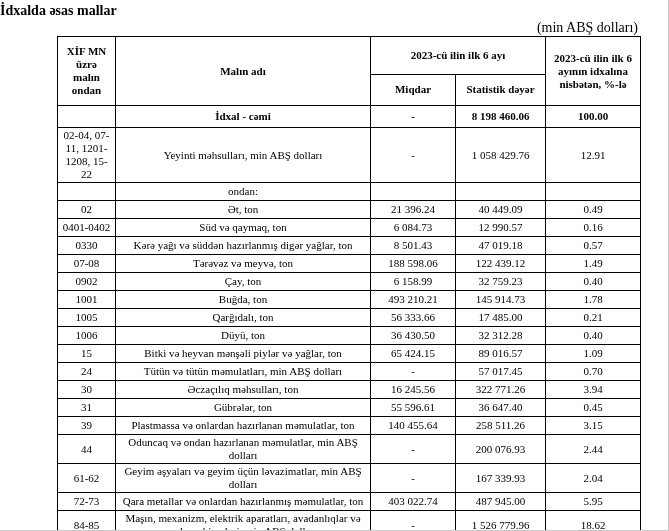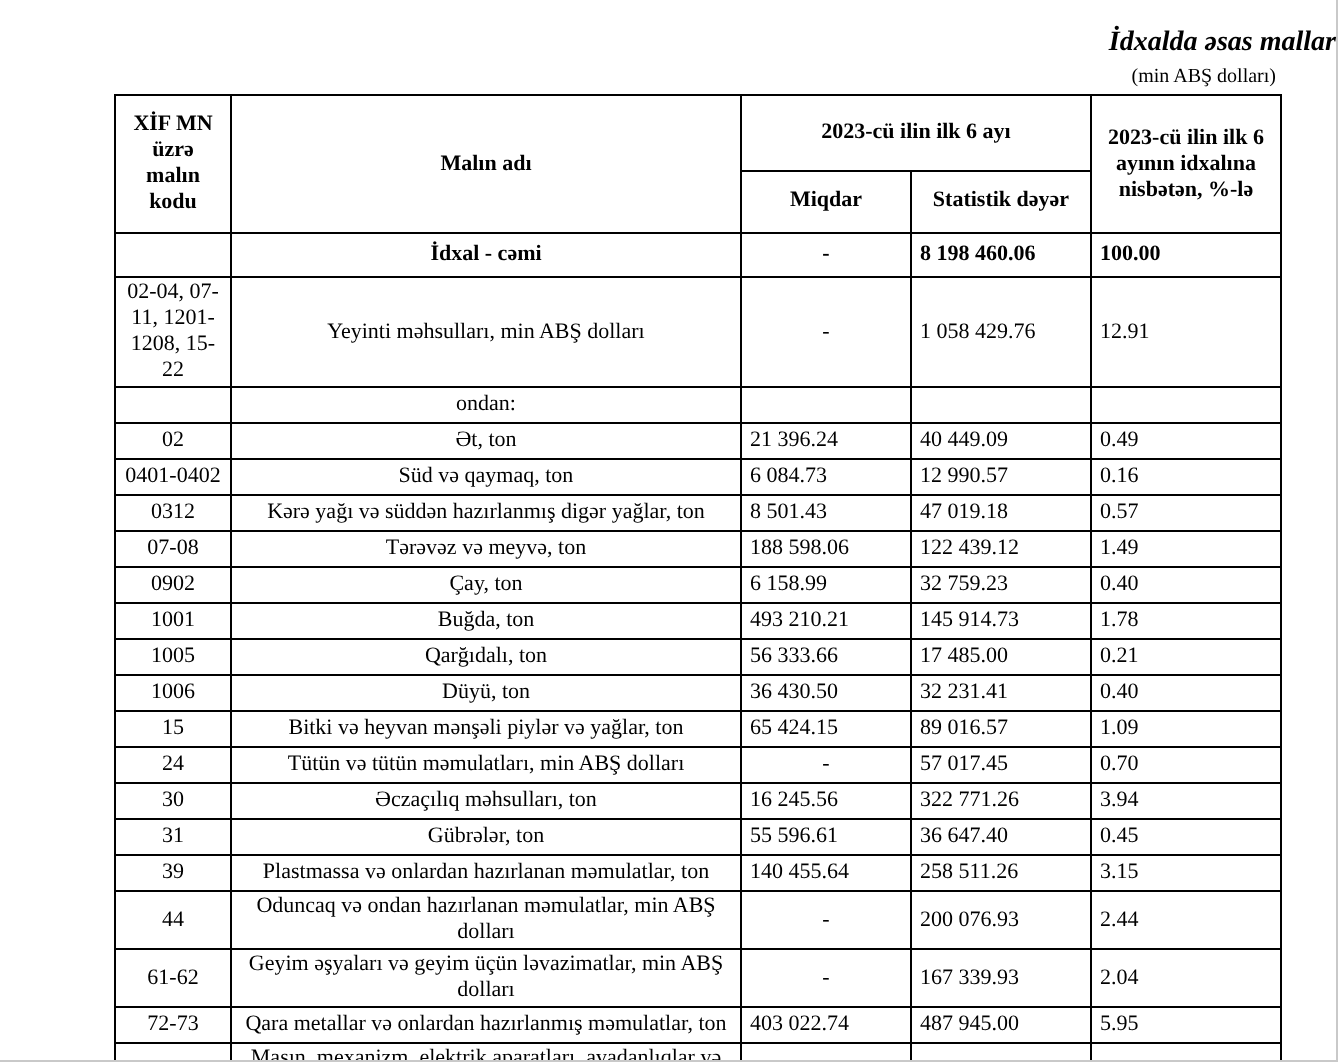--- a/index.html
+++ b/index.html
@@ -11,30 +11,29 @@
     width: 669px;
     height: 531px;
     overflow: hidden;
     font-family: "Liberation Serif", "DejaVu Serif", serif;
     color: #000000;
     box-sizing: border-box;
     border-right: 1px solid #c9c9c9;
     border-bottom: 1px solid #c9c9c9;
   }
   .page-title {
-    text-align: right;
+    text-align: left;
     font-weight: bold;
     font-size: 14px;
-    padding-top: 14px;
+    padding-top: 3px;
     line-height: 16px;
-    font-style: italic;
   }
   .unit-note {
     text-align: right;
-    font-size: 10px;
+    font-size: 14px;
     padding-right: 30px;
     line-height: 13px;
     margin-top: 2px;
     margin-bottom: 2px;
   }
   table.main-table {
     border-collapse: collapse;
     margin-left: 57px;
     table-layout: fixed;
     width: 583px;
@@ -63,21 +62,21 @@
   td.col-code {
     text-align: center;
     padding-left: 3px;
     padding-right: 2px;
   }
   td.col-name {
     text-align: center;
     padding-left: 12px;
   }
   td.col-num {
-    text-align: left;
+    text-align: center;
     padding-right: 6px;
   }
   td.col-num.dash {
     text-align: center;
     padding-right: 4px;
   }
   tr.bold td {
     font-weight: bold;
     height: 19px;
   }
@@ -94,21 +93,21 @@
 <table class="main-table">
   <colgroup>
     <col class="c-code">
     <col class="c-name">
     <col class="c-qty">
     <col class="c-val">
     <col class="c-share">
   </colgroup>
   <thead>
     <tr>
-      <th class="h-code" rowspan="2">XİF MN üzrə malın kodu</th>
+      <th class="h-code" rowspan="2">XİF MN üzrə malın ondan</th>
       <th rowspan="2">Malın adı</th>
       <th class="h-period" colspan="2">2023-cü ilin ilk 6 ayı</th>
       <th rowspan="2">2023-cü ilin ilk 6 ayının idxalına nisbətən, %-lə</th>
     </tr>
     <tr>
       <th class="h-sub">Miqdar</th>
       <th class="h-sub">Statistik dəyər</th>
     </tr>
   </thead>
   <tbody>
@@ -141,21 +140,21 @@
         <td class="col-num">0.49</td>
       </tr>
       <tr class="data-row">
         <td class="col-code">0401-0402</td>
         <td class="col-name">Süd və qaymaq, ton</td>
         <td class="col-num">6 084.73</td>
         <td class="col-num">12 990.57</td>
         <td class="col-num">0.16</td>
       </tr>
       <tr class="data-row">
-        <td class="col-code">0312</td>
+        <td class="col-code">0330</td>
         <td class="col-name">Kərə yağı və süddən hazırlanmış digər yağlar, ton</td>
         <td class="col-num">8 501.43</td>
         <td class="col-num">47 019.18</td>
         <td class="col-num">0.57</td>
       </tr>
       <tr class="data-row">
         <td class="col-code">07-08</td>
         <td class="col-name">Tərəvəz və meyvə, ton</td>
         <td class="col-num">188 598.06</td>
         <td class="col-num">122 439.12</td>
@@ -179,21 +178,21 @@
         <td class="col-code">1005</td>
         <td class="col-name">Qarğıdalı, ton</td>
         <td class="col-num">56 333.66</td>
         <td class="col-num">17 485.00</td>
         <td class="col-num">0.21</td>
       </tr>
       <tr class="data-row">
         <td class="col-code">1006</td>
         <td class="col-name">Düyü, ton</td>
         <td class="col-num">36 430.50</td>
-        <td class="col-num">32 231.41</td>
+        <td class="col-num">32 312.28</td>
         <td class="col-num">0.40</td>
       </tr>
       <tr class="data-row">
         <td class="col-code">15</td>
         <td class="col-name">Bitki və heyvan mənşəli piylər və yağlar, ton</td>
         <td class="col-num">65 424.15</td>
         <td class="col-num">89 016.57</td>
         <td class="col-num">1.09</td>
       </tr>
       <tr class="data-row">

